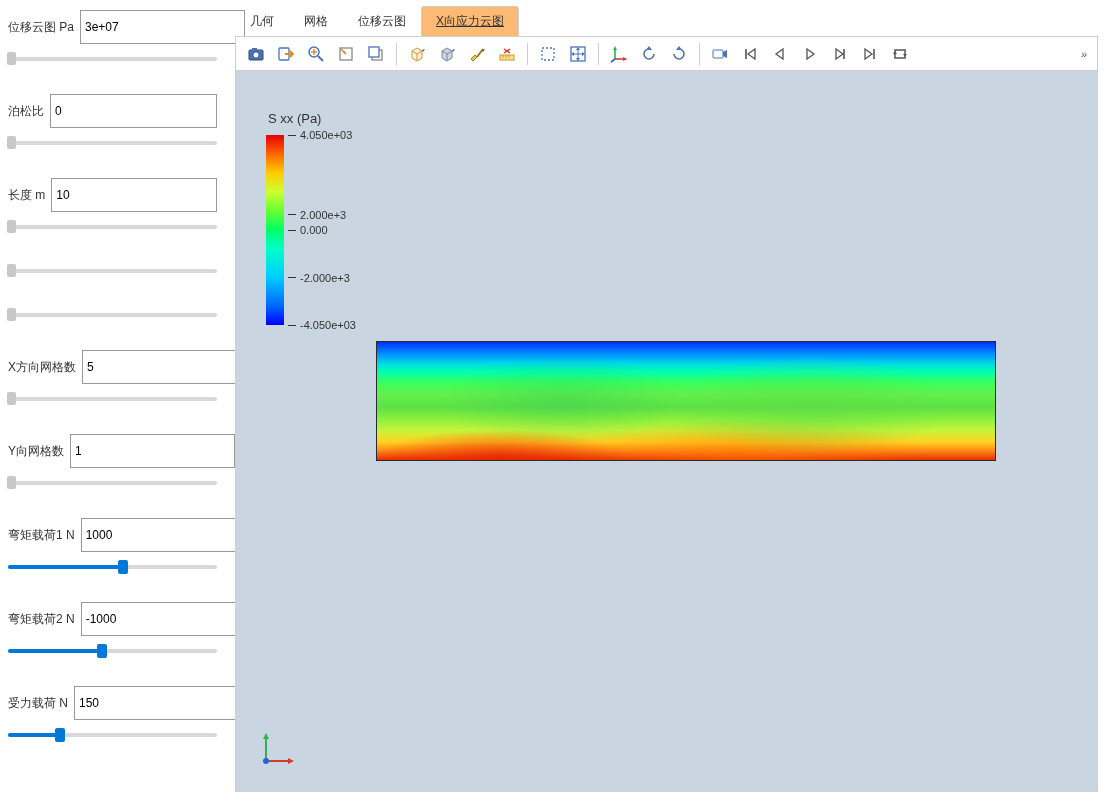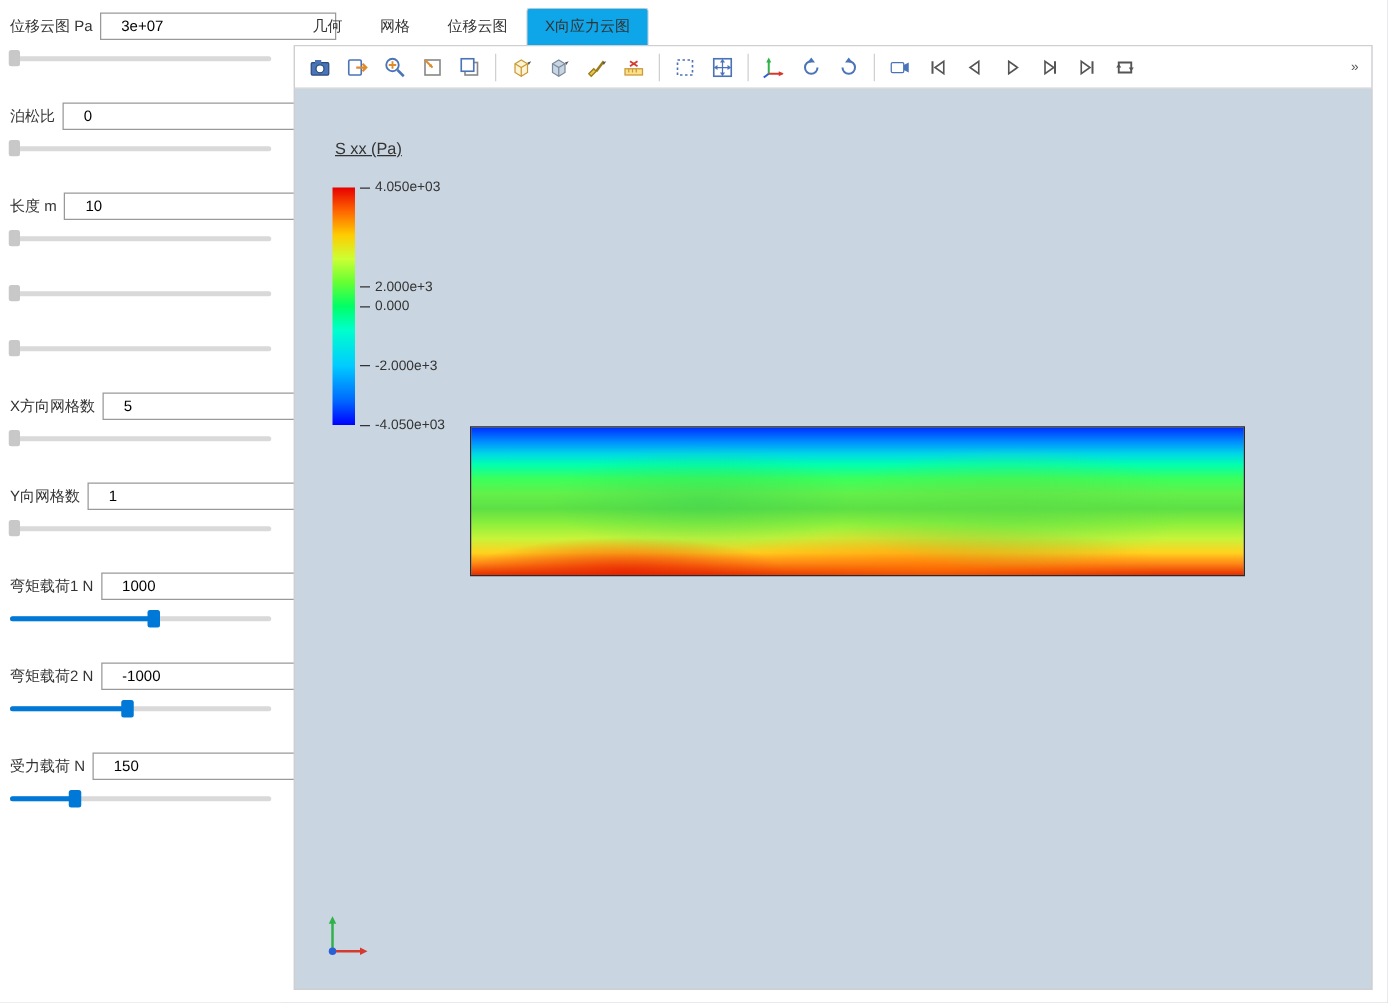--- a/index.html
+++ b/index.html
@@ -30,23 +30,23 @@
   align-items: center;
   gap: 6px;
   margin-bottom: 6px;
 }
 .param-label {
   font-size: 12px;
   white-space: nowrap;
 }
 .param-input {
   flex: 1;
-  height: 22px;
+  height: 34px;
   border: 1px solid #999;
-  padding: 0 16px;
+  padding: 0 4px;
   font-size: 12px;
 }
 .slider-wrap {
   position: relative;
   height: 16px;
   padding: 2px 0;
 }
 .slider-track {
   position: absolute;
   left: 0; right: 0; top: 7px;
@@ -92,24 +92,25 @@
   padding: 6px 14px;
   font-size: 12px;
   border: 1px solid transparent;
   border-bottom: none;
   cursor: pointer;
   background: transparent;
   position: relative;
 }
 .tab.active {
   border-color: #cfcfcf;
-  background: #0ea5e9;
+  background: #fdba74;
   border-top-left-radius: 3px;
   border-top-right-radius: 3px;
   z-index: 2;
+  text-decoration: underline;
 }
 .viewer {
   border: 1px solid #cfcfcf;
   background: #c9d5e0;
   flex: 1;
   display: flex;
   flex-direction: column;
   margin-top: -1px;
   position: relative;
 }
@@ -151,23 +152,22 @@
   overflow: hidden;
 }
 .legend {
   position: absolute;
   left: 30px;
   top: 40px;
 }
 .legend-title {
   font-size: 13px;
   color: #333;
-  margin-bottom: 24px;
+  margin-bottom: 9px;
   margin-left: 2px;
-  text-decoration: underline;
 }
 .legend-body {
   display: flex;
   align-items: stretch;
   height: 190px;
 }
 .legend-bar {
   width: 18px;
   height: 100%;
   background: linear-gradient(to bottom,

